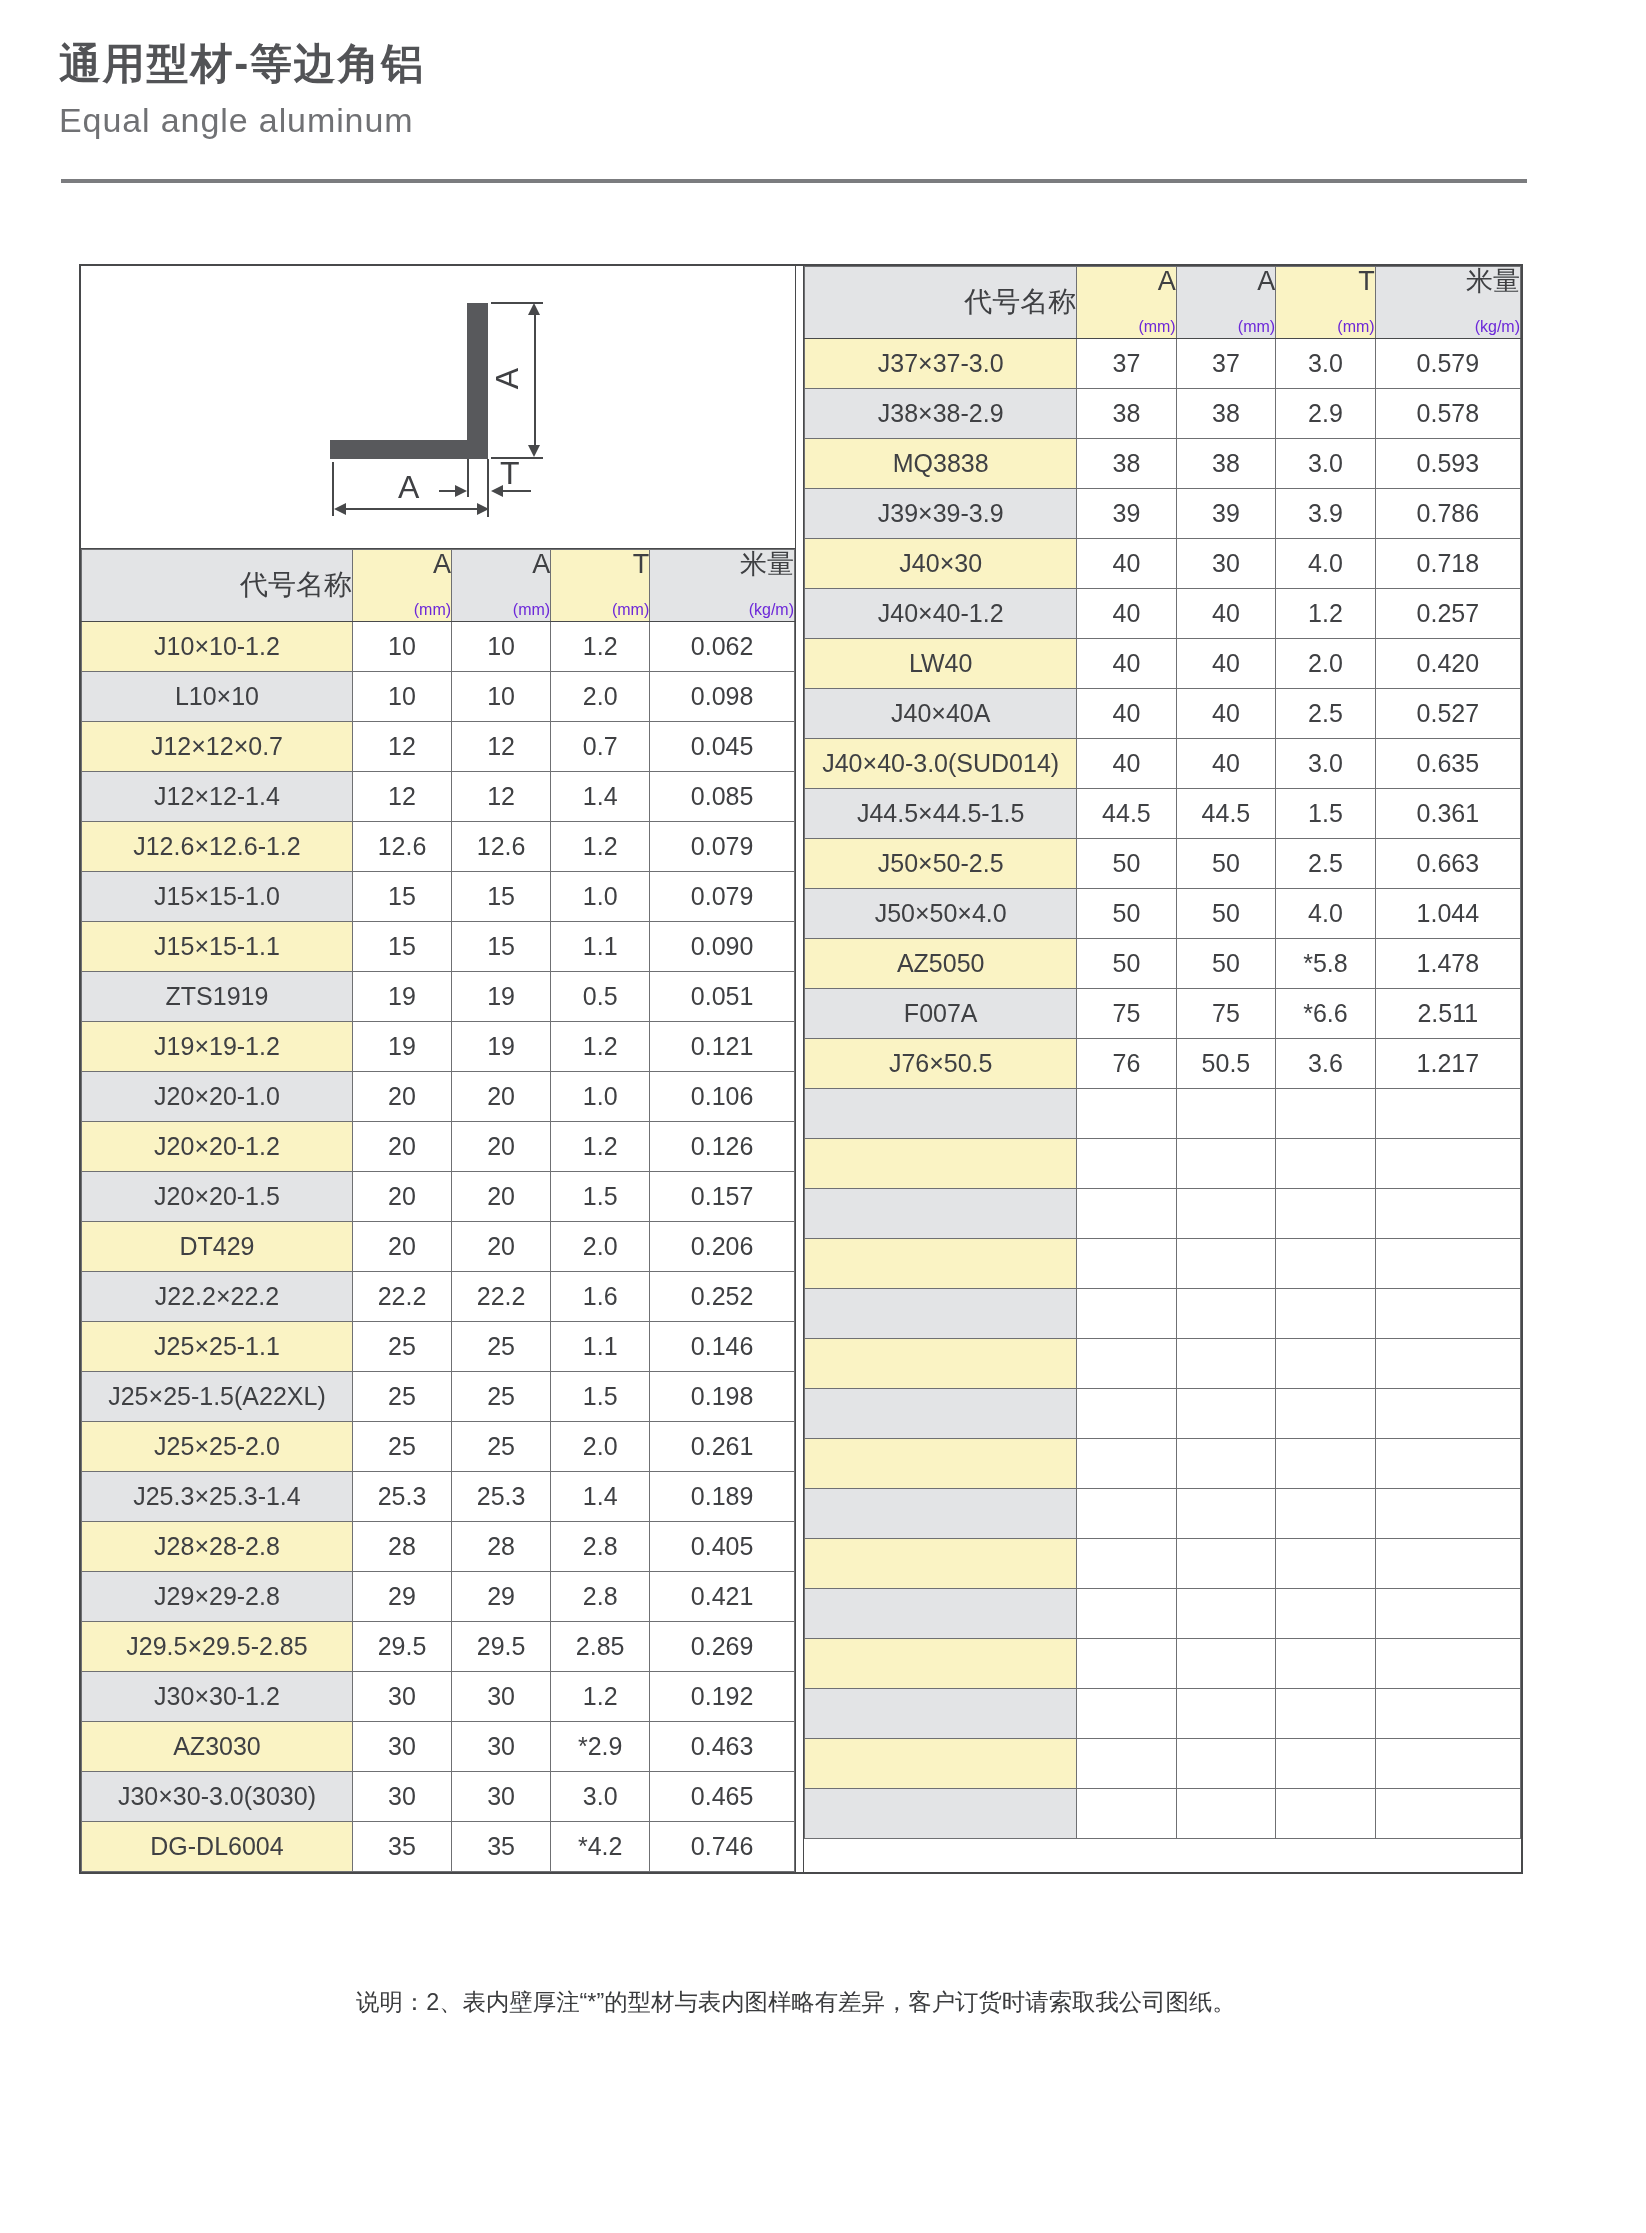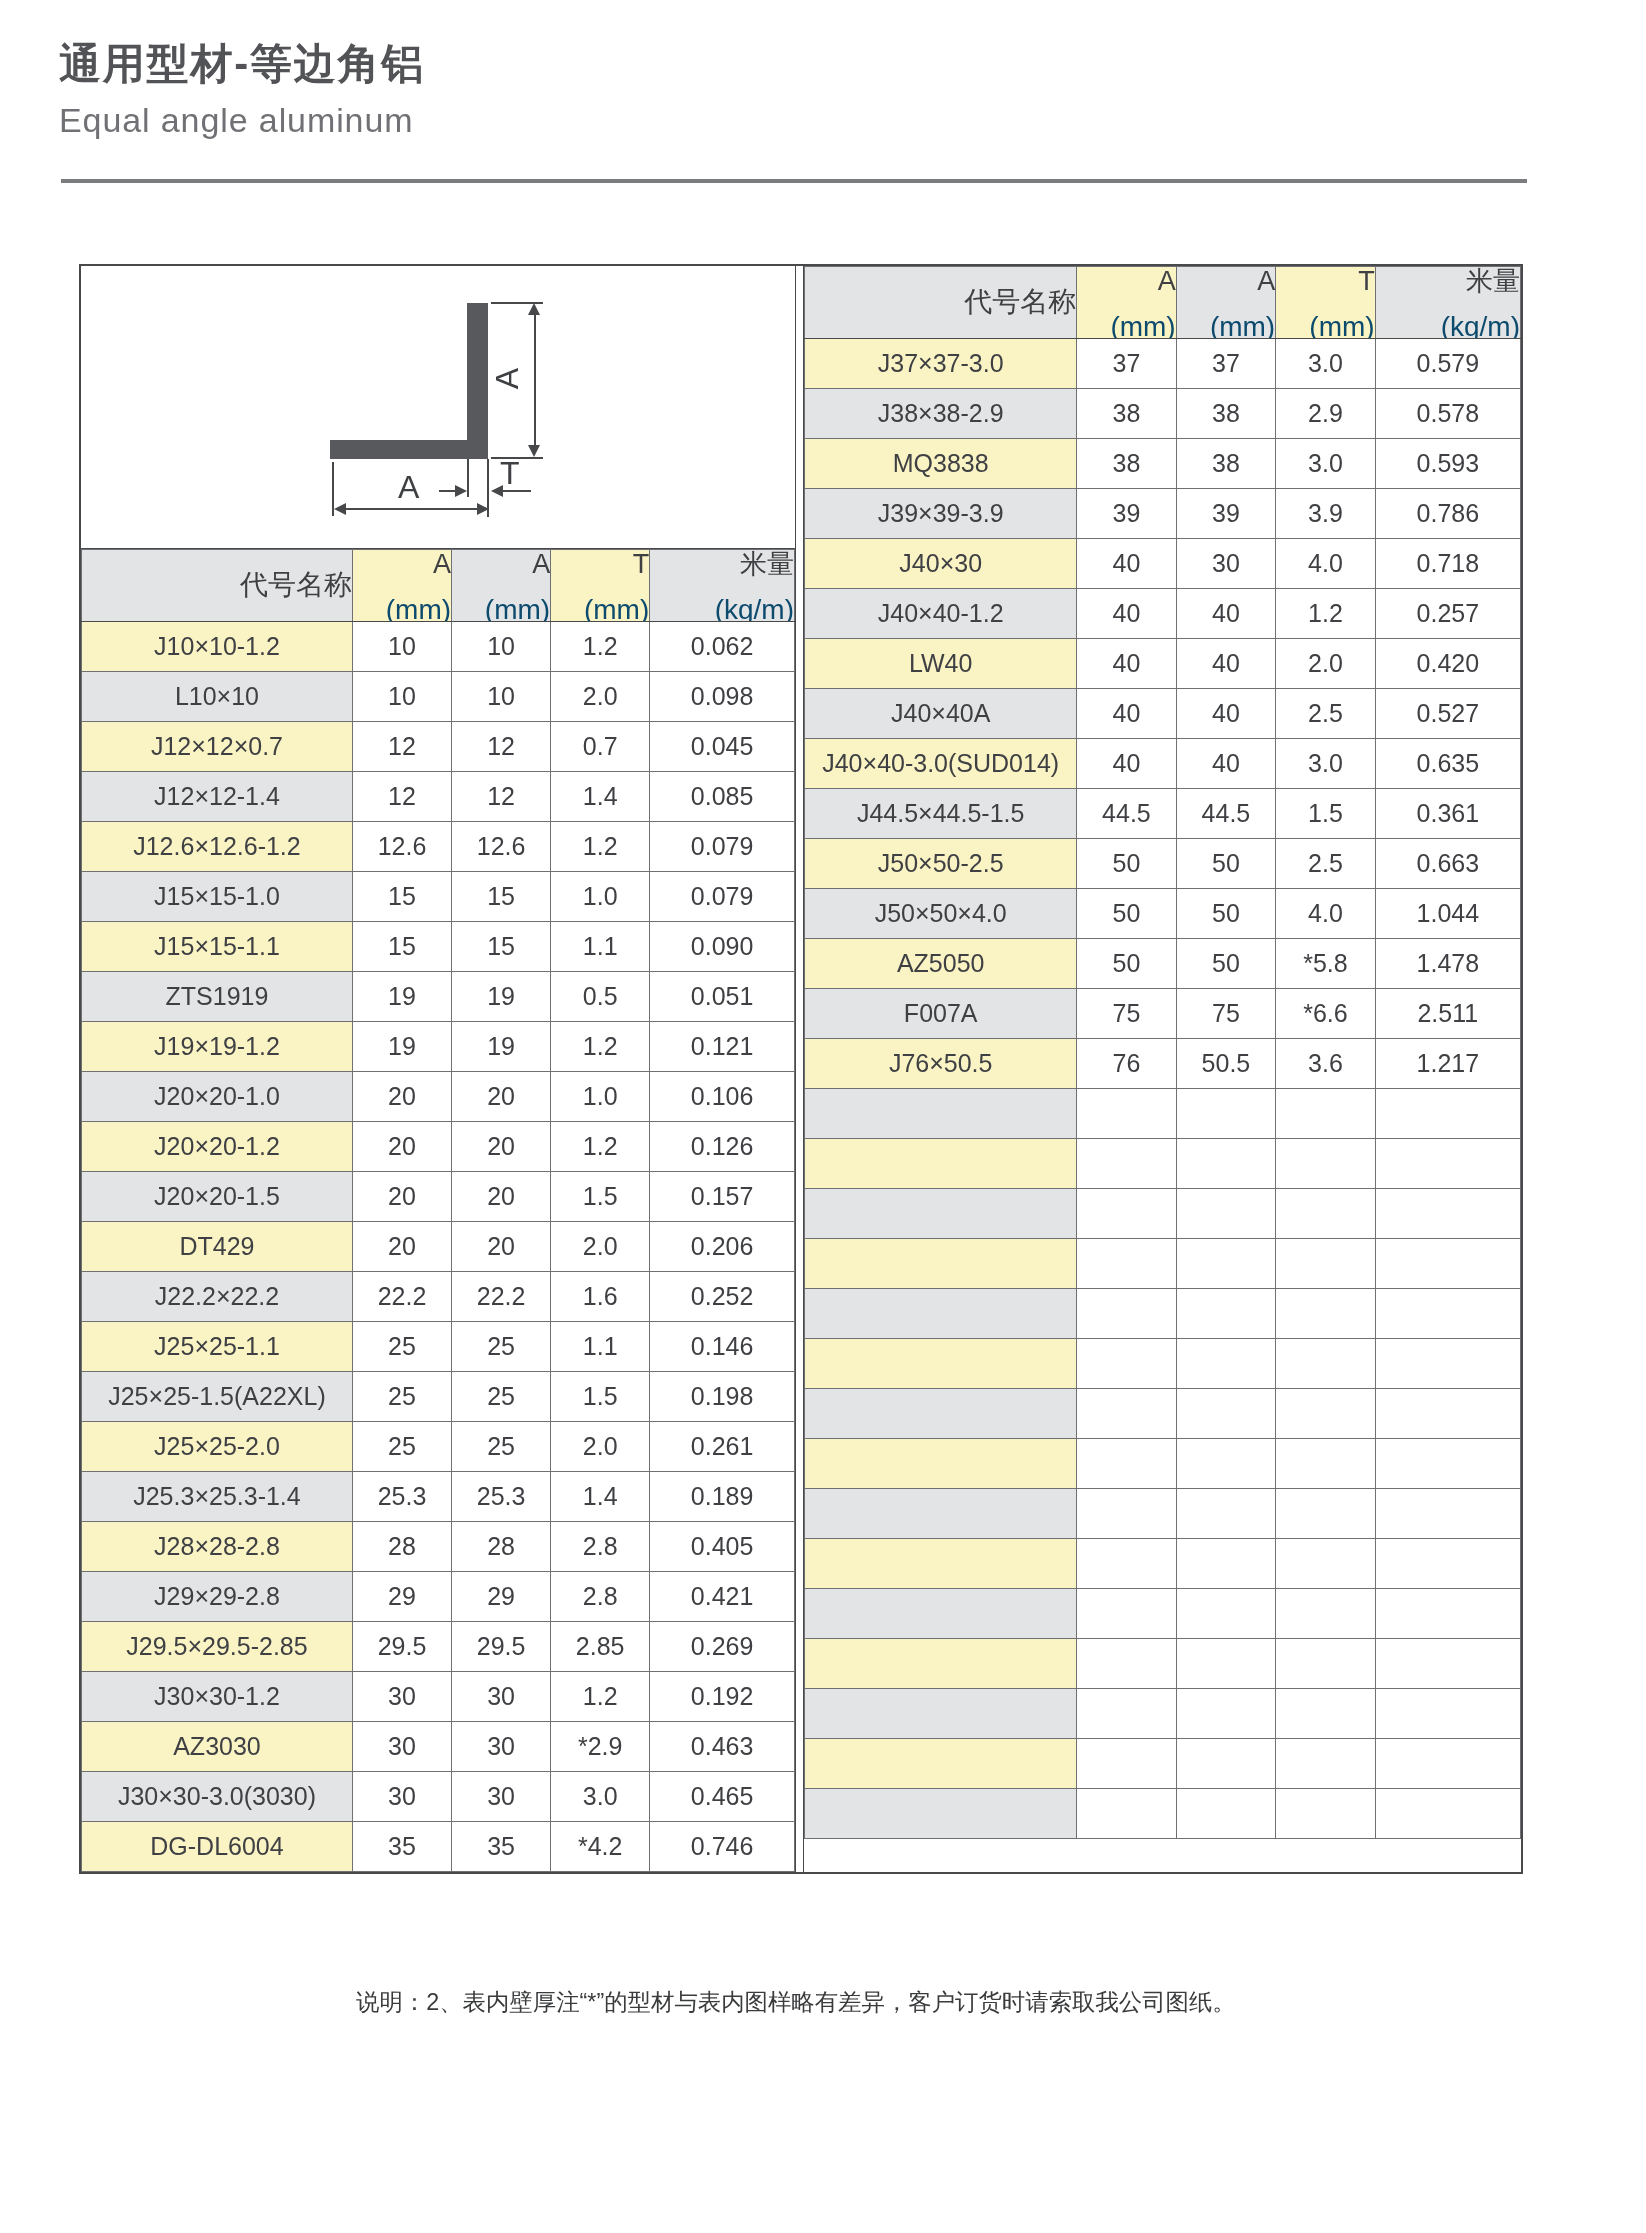--- a/index.html
+++ b/index.html
@@ -27,21 +27,21 @@
   table.spec-table{width:100%;border-collapse:collapse;table-layout:fixed;}
   .spec-table th,.spec-table td{
     border:0.9px solid #6f7073;text-align:center;vertical-align:middle;
     padding:0;overflow:hidden;white-space:nowrap;
   }
   .spec-table thead tr{height:58px;}
   .spec-table tbody tr{height:50px;margin-left:44px;}
   .spec-table thead th{border-bottom:1.8px solid #48494b;font-weight:normal;text-align:right;}
   .h-main{font-size:27px;line-height:29px;color:#3f4043;}
   .h-name{font-size:28px;color:#3f4043;}
-  .h-unit{font-size:28px;line-height:21.6px;color:#0c4a6e;margin-top:20px;}
+  .h-unit{font-size:16px;line-height:21.6px;color:#6d28d9;margin-top:20px;}
   .bg-g{background:#e3e4e6;}
   .bg-y{background:#faf3c4;}
   td{font-size:25px;color:#3f4043;}
   tr.row-odd  td.c-name{background:#faf3c4;}
   tr.row-even td.c-name{background:#e3e4e6;}
   td.c-val{background:#ffffff;}
 
   
   .diagram{position:relative;height:282px;border-bottom:1.8px solid #48494b;background:#fff;}
   .bar{position:absolute;background:#58595c;}

